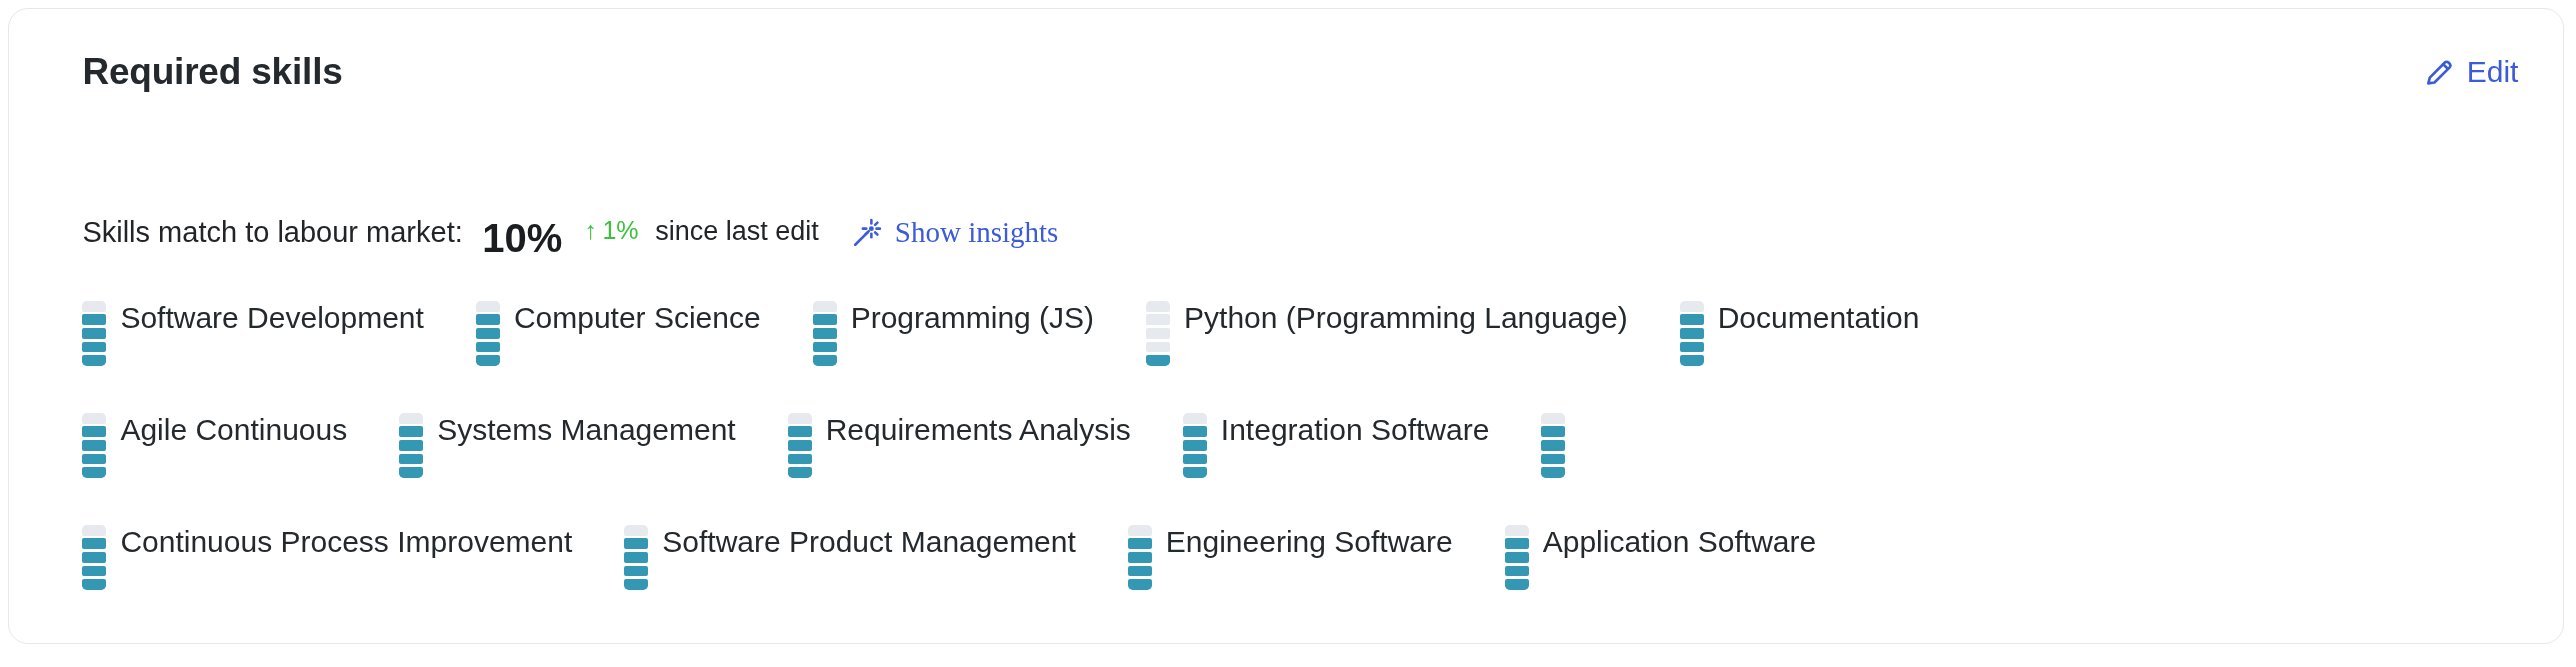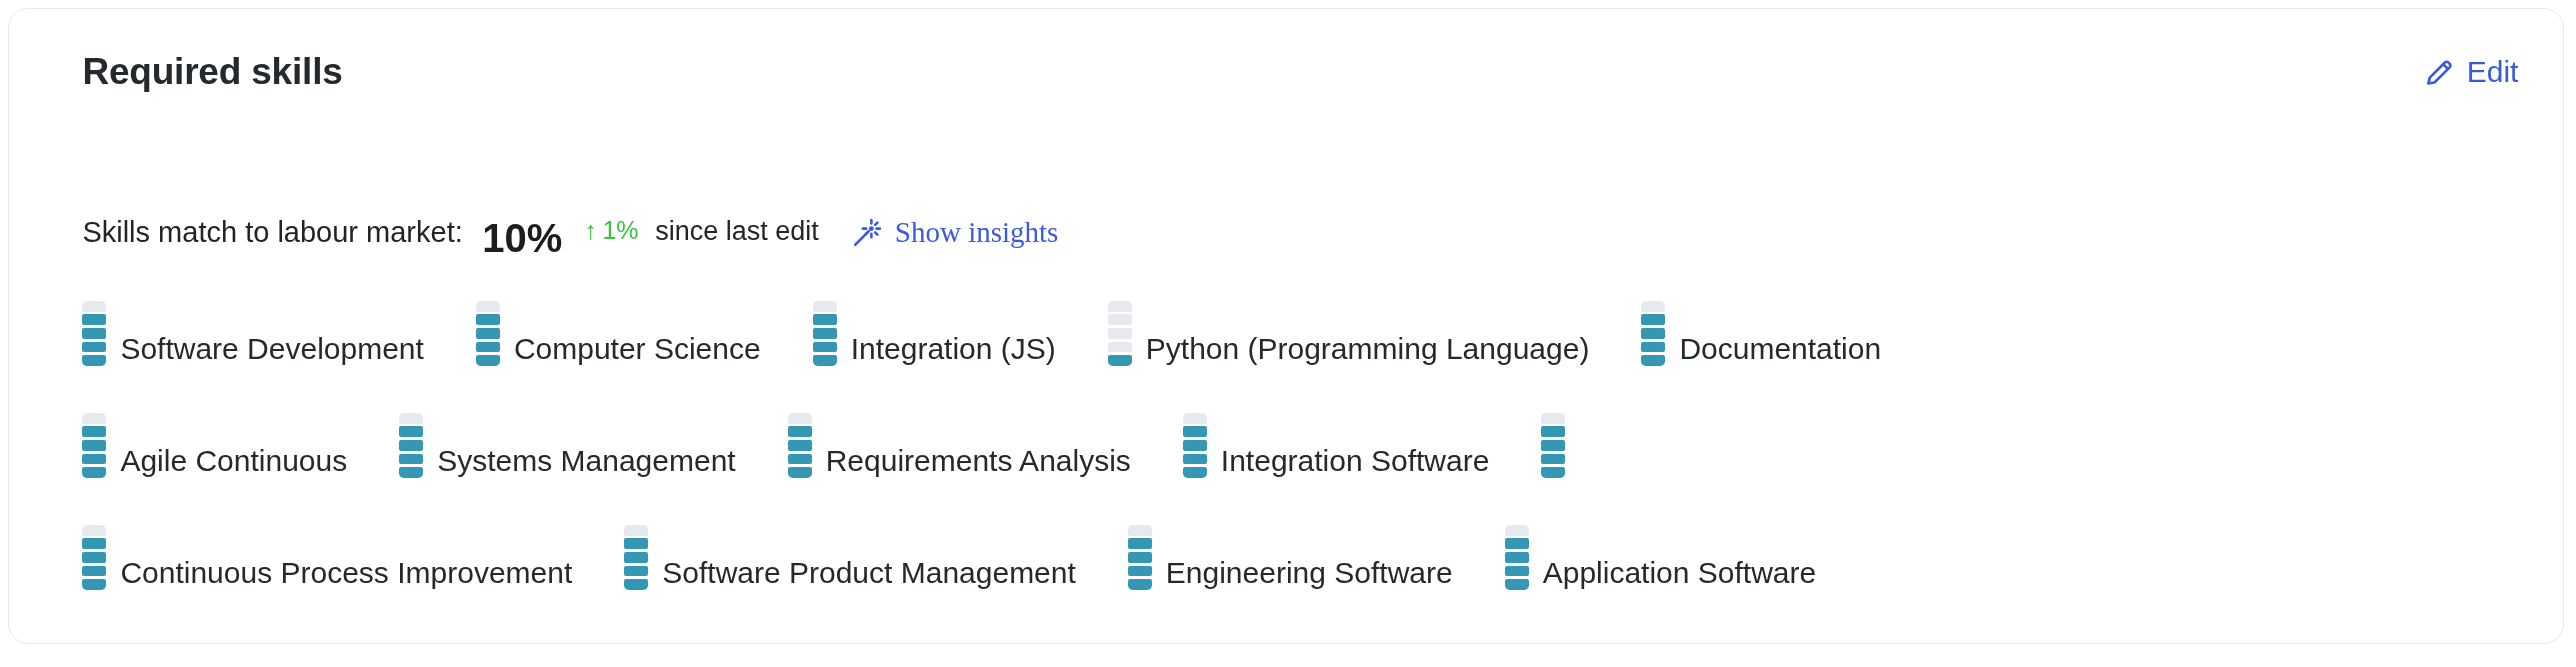--- a/index.html
+++ b/index.html
@@ -126,21 +126,21 @@
     right: 37px;
     top: 268px;
   }
   .skill-row {
     display: flex;
     align-items: center;
     height: 112px;
   }
   .skill-tag {
     display: flex;
-    align-items: flex-end;
+    align-items: flex-start;
     gap: 14px;
     margin-right: 52px;
     cursor: pointer;
   }
   .skill-level {
     display: flex;
     flex-direction: column;
     justify-content: flex-end;
     gap: 2.8px;
     width: 24px;
@@ -233,21 +233,21 @@
           <span class="skill-name">Computer Science</span>
         </div>
         <div class="skill-tag">
           <span class="skill-level">
             <span class="seg"></span>
             <span class="seg filled"></span>
             <span class="seg filled"></span>
             <span class="seg filled"></span>
             <span class="seg filled"></span>
           </span>
-          <span class="skill-name">Integration (JS)</span>
+          <span class="skill-name">Programming (JS)</span>
         </div>
         <div class="skill-tag">
           <span class="skill-level">
             <span class="seg"></span>
             <span class="seg"></span>
             <span class="seg"></span>
             <span class="seg"></span>
             <span class="seg filled"></span>
           </span>
           <span class="skill-name">Python (Programming Language)</span>

